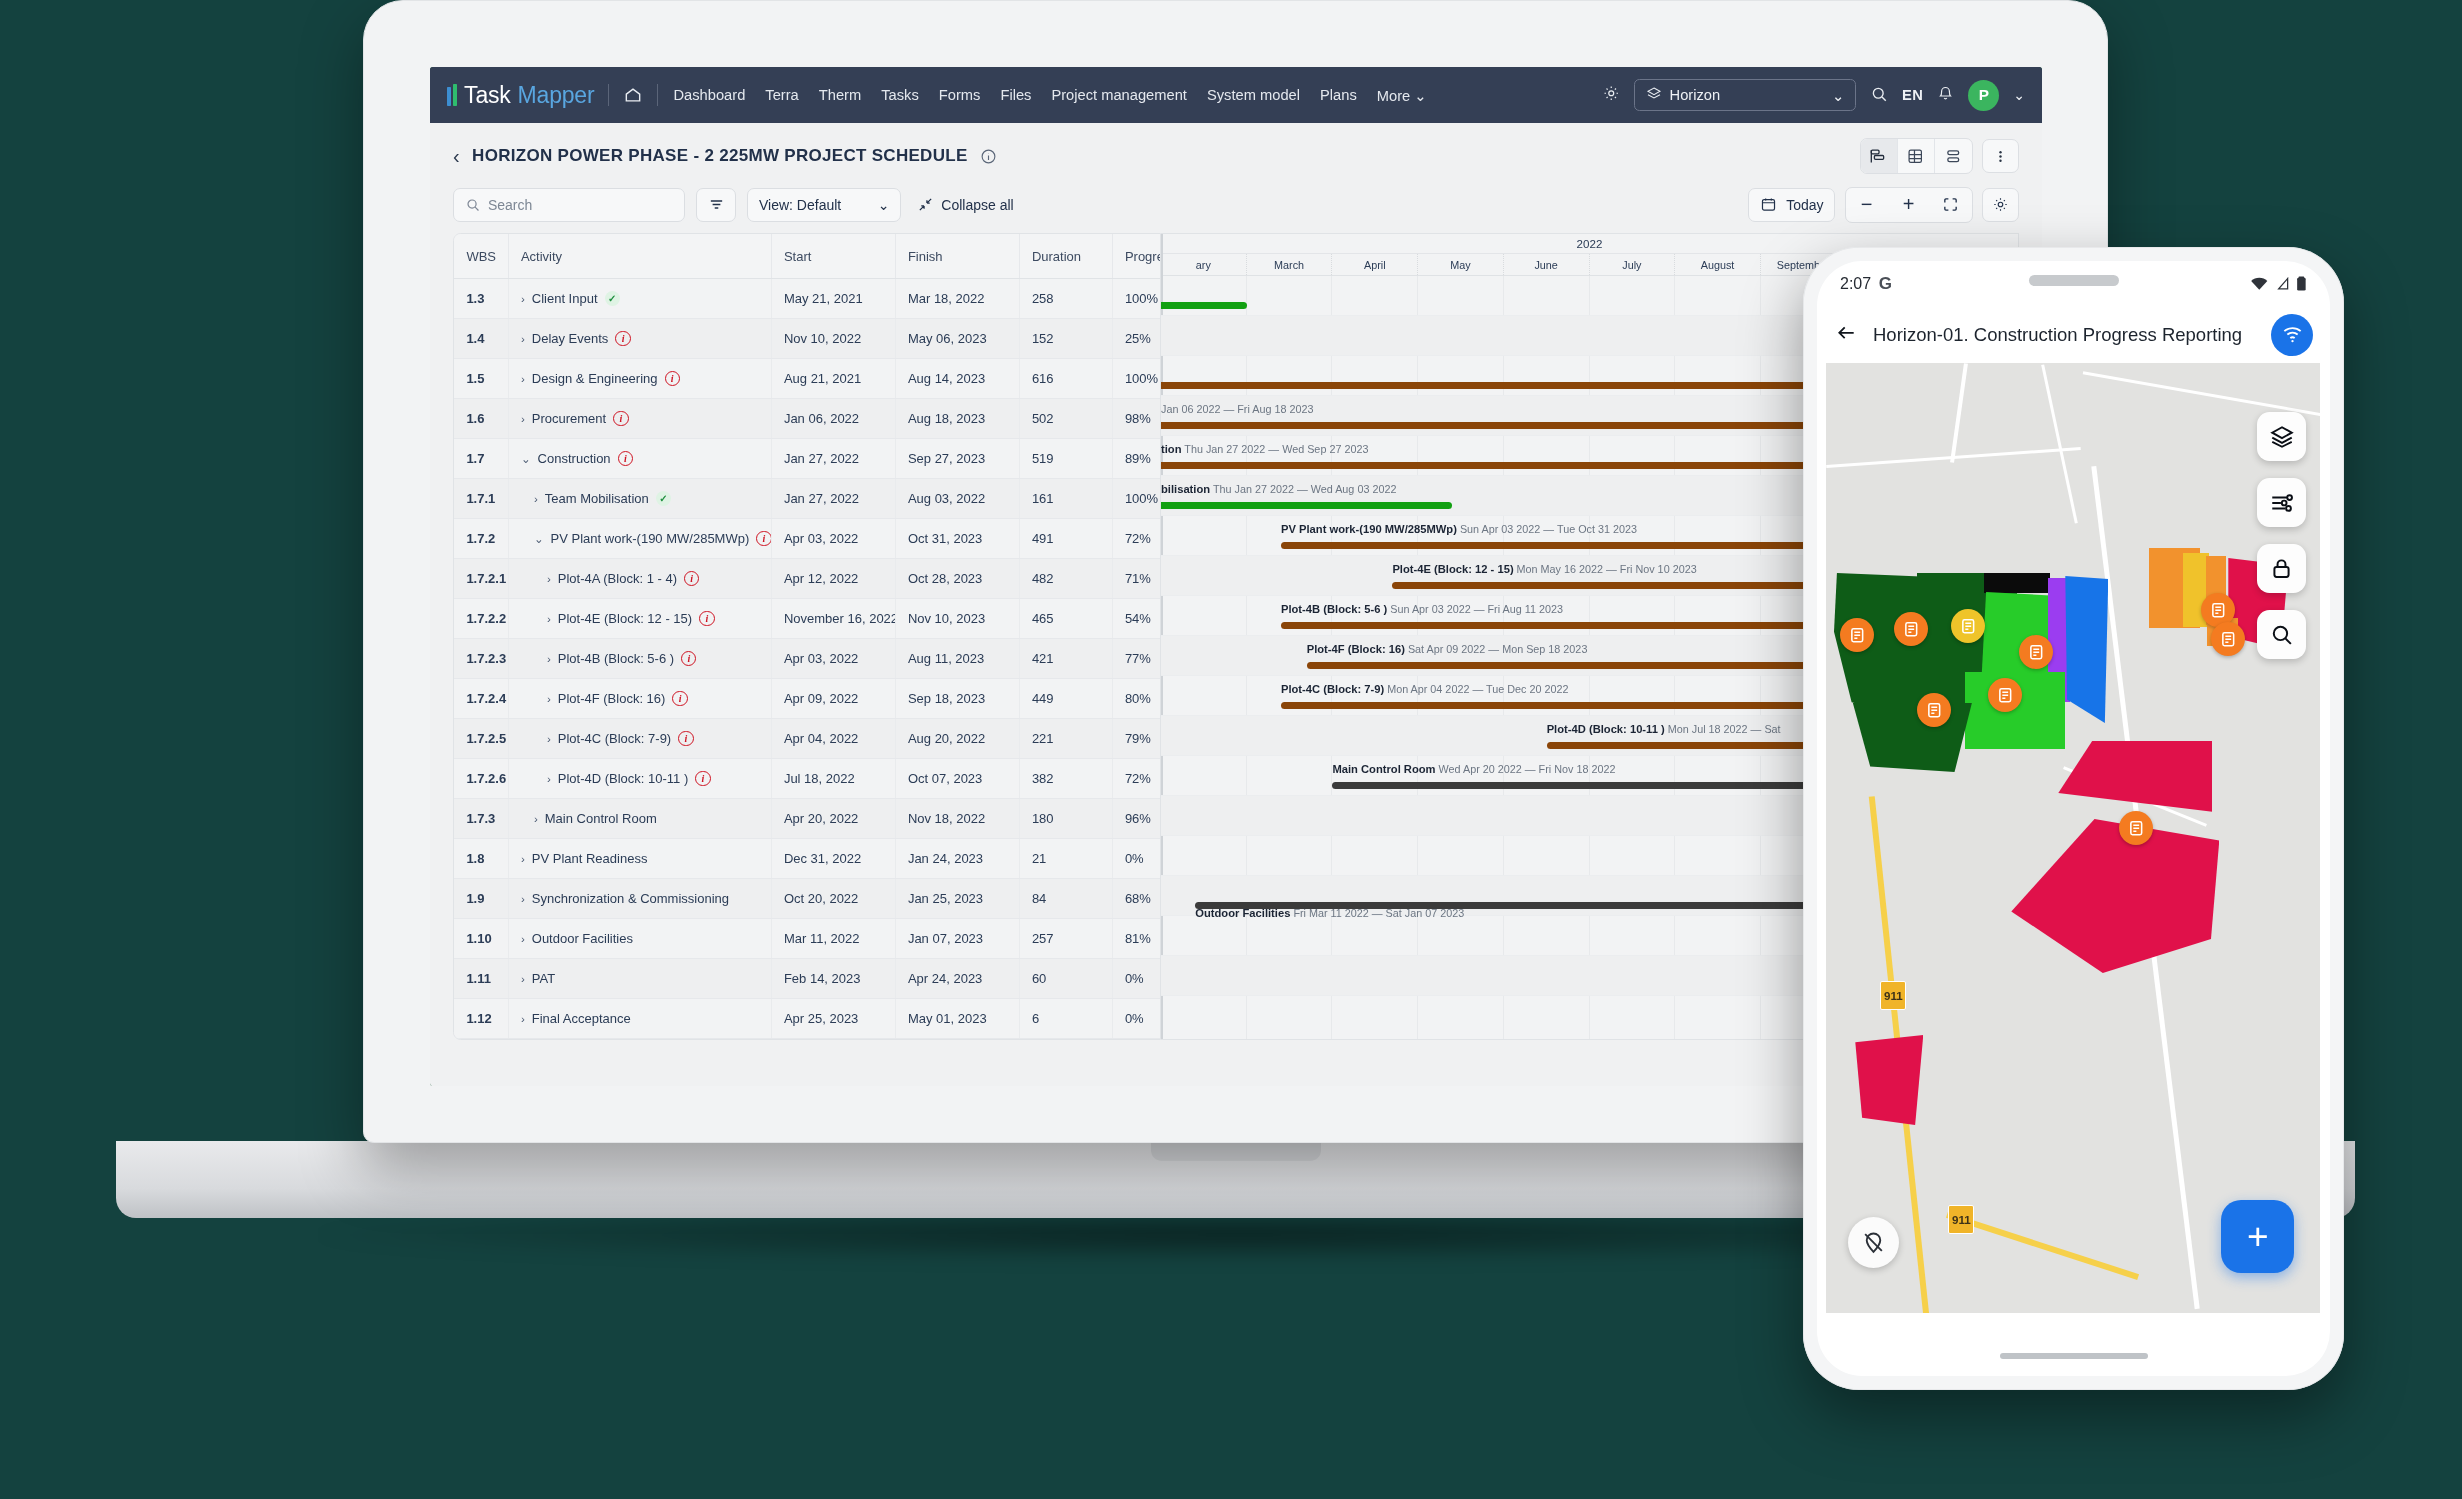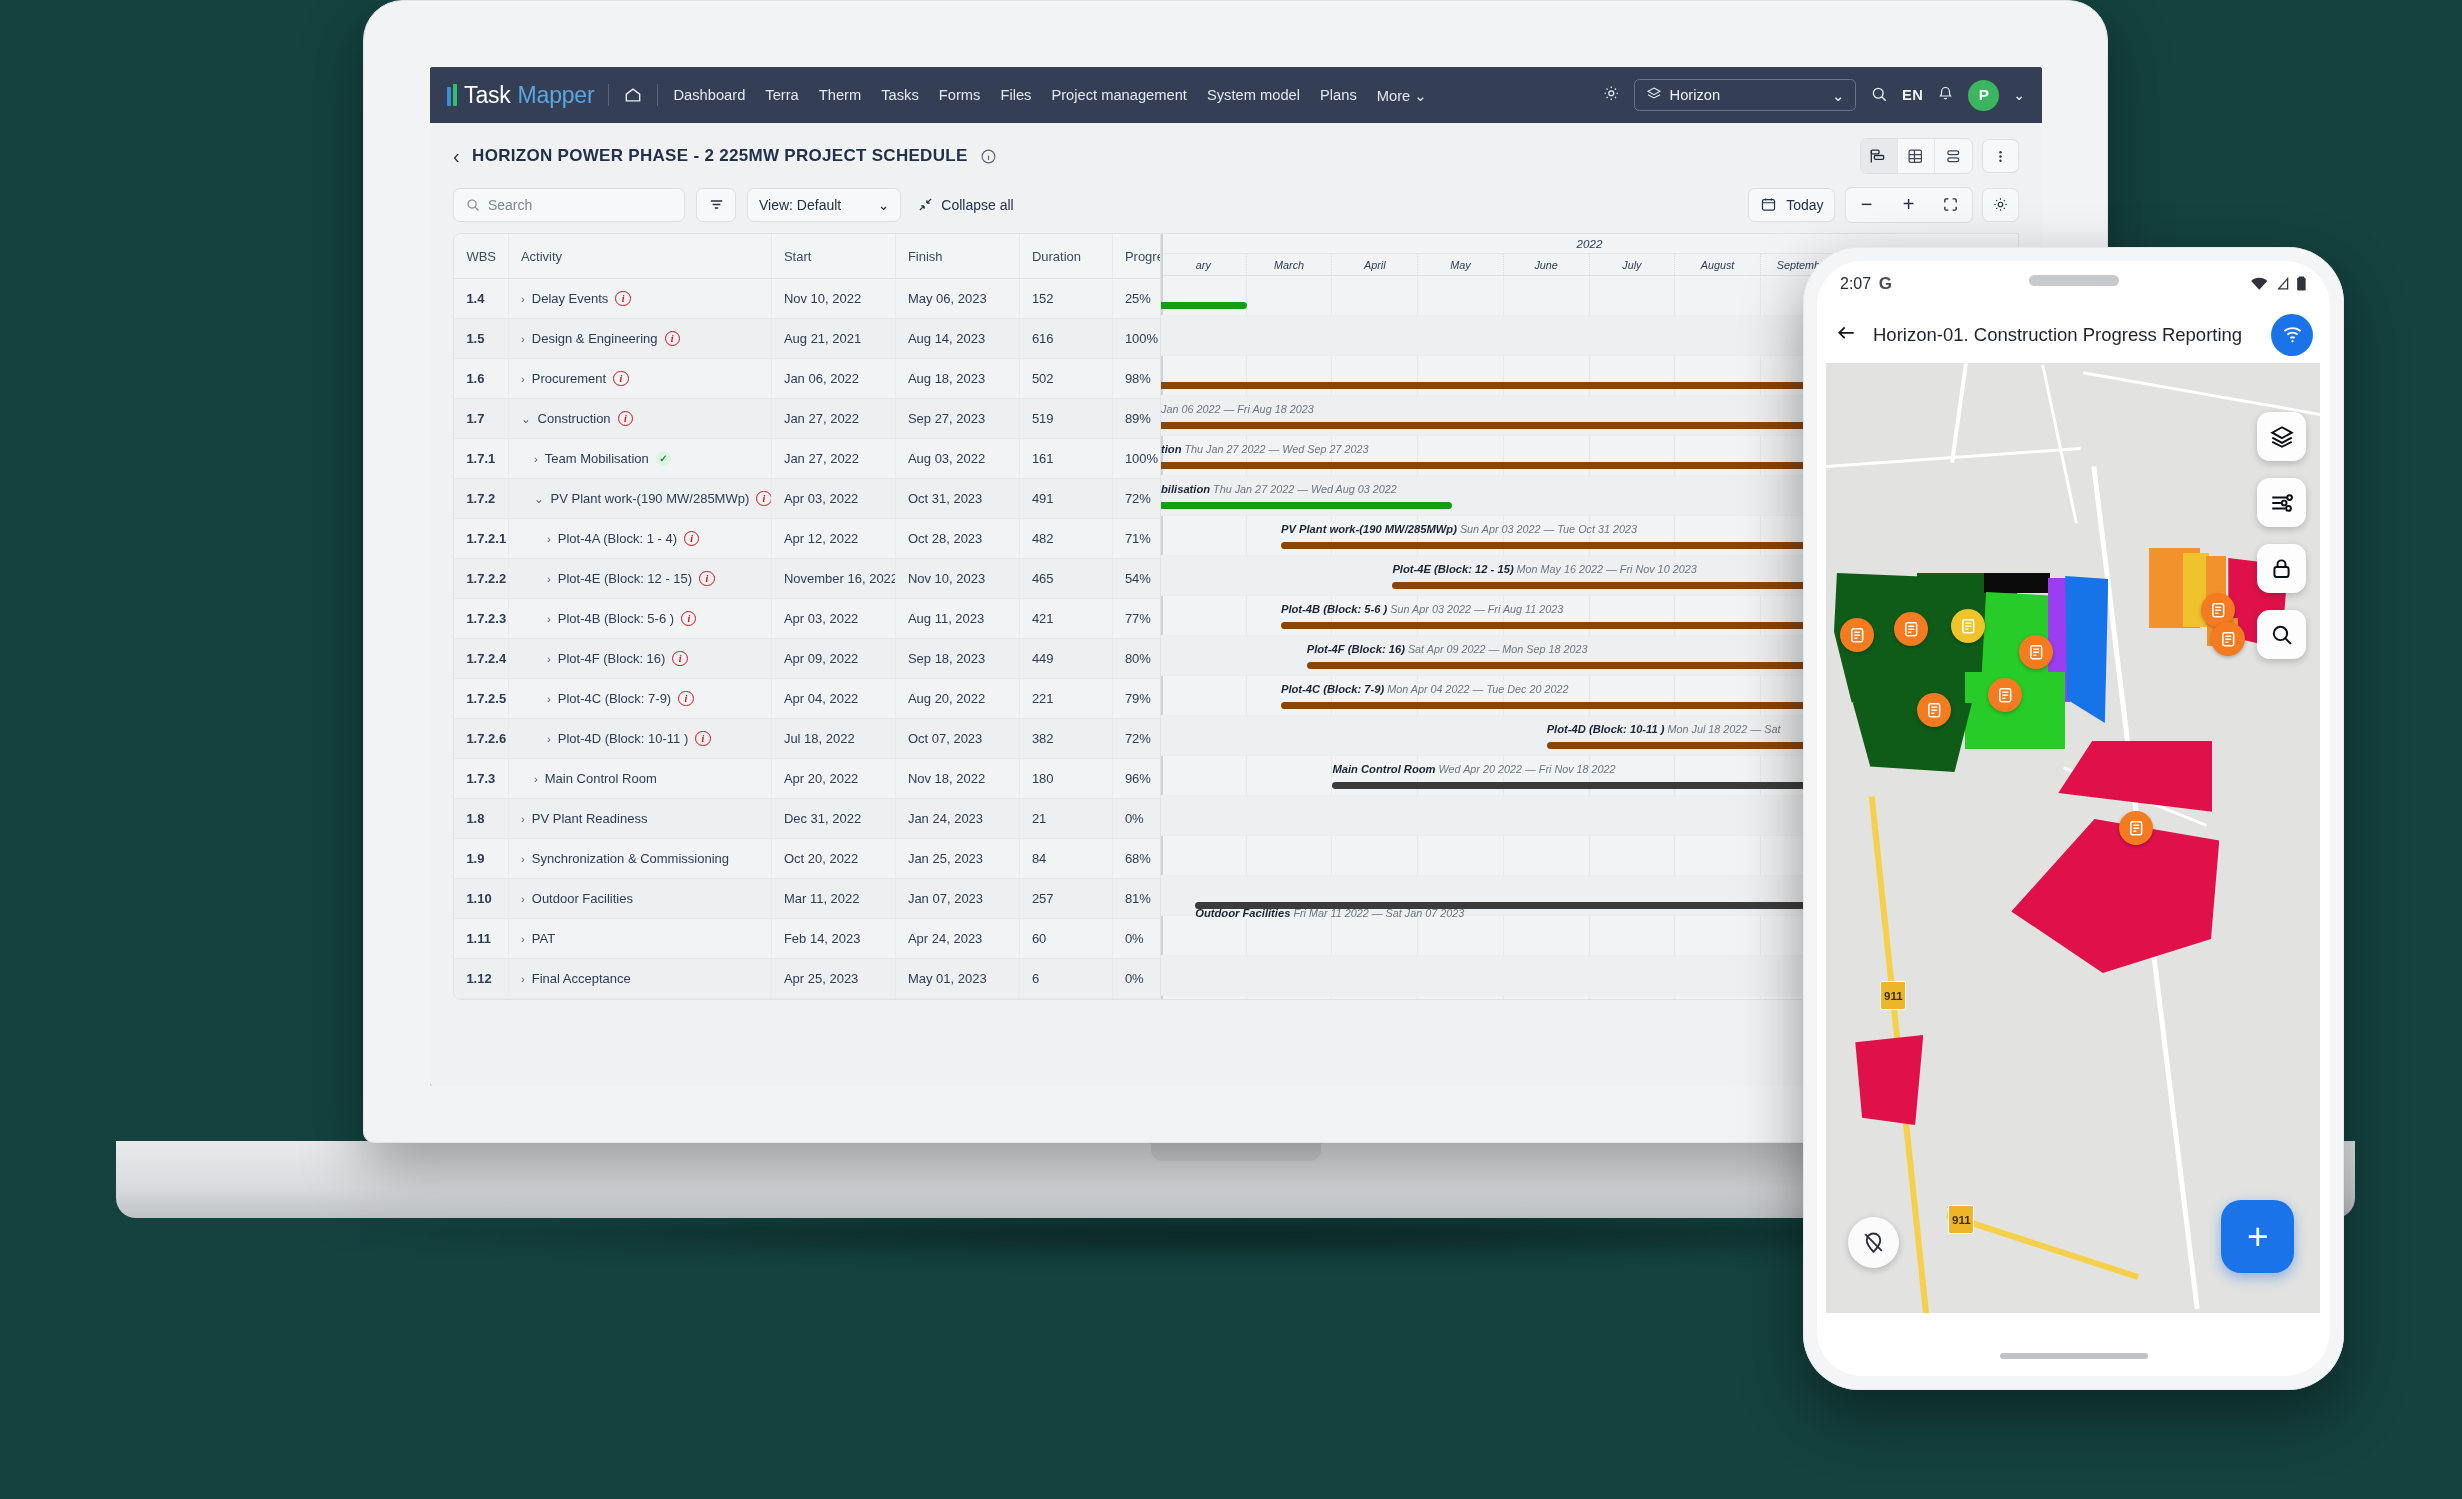--- a/index.html
+++ b/index.html
@@ -129,21 +129,21 @@
   .chev { color:#4a5a72; font-size:11.6px; }
   .badge-ok, .badge-warn {
     width:15.4px; height:15.4px; border-radius:50%; display:inline-flex;
     align-items:center; justify-content:center; font-size:10px; font-weight:700; flex:none;
   }
   .badge-ok { color:#1e8f3e; background:#dff3e4; }
   .badge-warn { color:#cf1322; border:1.5px solid #cf1322; font-family:"Liberation Serif",serif; font-style:italic; }
 
   .gantt {
     flex:1; background:#f2f3f4; border:0.8px solid #e0e3e6; border-left:none;
-    position:relative; overflow:hidden;font-style:italic;
+    position:relative; overflow:hidden;
   }
   .gantt-year {
     height:20px; border-bottom:0.8px solid #e3e5e8; display:flex; align-items:center;
     justify-content:center; font-size:11.6px; color:#2b3c56;
   }
   .gantt-months { height:21.6px; display:flex; border-bottom:0.8px solid #dfe2e5; }
   .gantt-months div {
     flex:1; font-size:10.8px; color:#2b3c56; display:flex; align-items:center;
     justify-content:center; border-right:0.8px dotted #d8dbde;
   }
@@ -402,20 +402,35 @@
                 <th class="c-act">Activity</th>
                 <th class="c-st">Start</th>
                 <th class="c-fi">Finish</th>
                 <th class="c-du">Duration</th>
                 <th class="c-pr">Progress</th>
                 <th class="c-pl" style="font-size:18.5px;color:#2b3c56;font-weight:300;">+</th>
               </tr>
                 </thead>
               <tbody id="tbl-body">
                   <tr>
+                    <td class="c-wbs">1.3</td>
+                    <td class="c-act">
+                      <span class="act-cell" style="padding-left:0px">
+                        <span class="chev">›</span>
+                        <span>Client Input</span>
+                        <span class="badge-ok">✓</span>
+                      </span>
+                    </td>
+                    <td class="c-st">May 21, 2021</td>
+                    <td class="c-fi">Mar 18, 2022</td>
+                    <td class="c-du">258</td>
+                    <td class="c-pr">100%</td>
+                    <td class="c-pl"></td>
+                  </tr>
+                  <tr>
                     <td class="c-wbs">1.4</td>
                     <td class="c-act">
                       <span class="act-cell" style="padding-left:0px">
                         <span class="chev">›</span>
                         <span>Delay Events</span>
                         <span class="badge-warn">i</span>
                       </span>
                     </td>
                     <td class="c-st">Nov 10, 2022</td>
                     <td class="c-fi">May 06, 2023</td>

